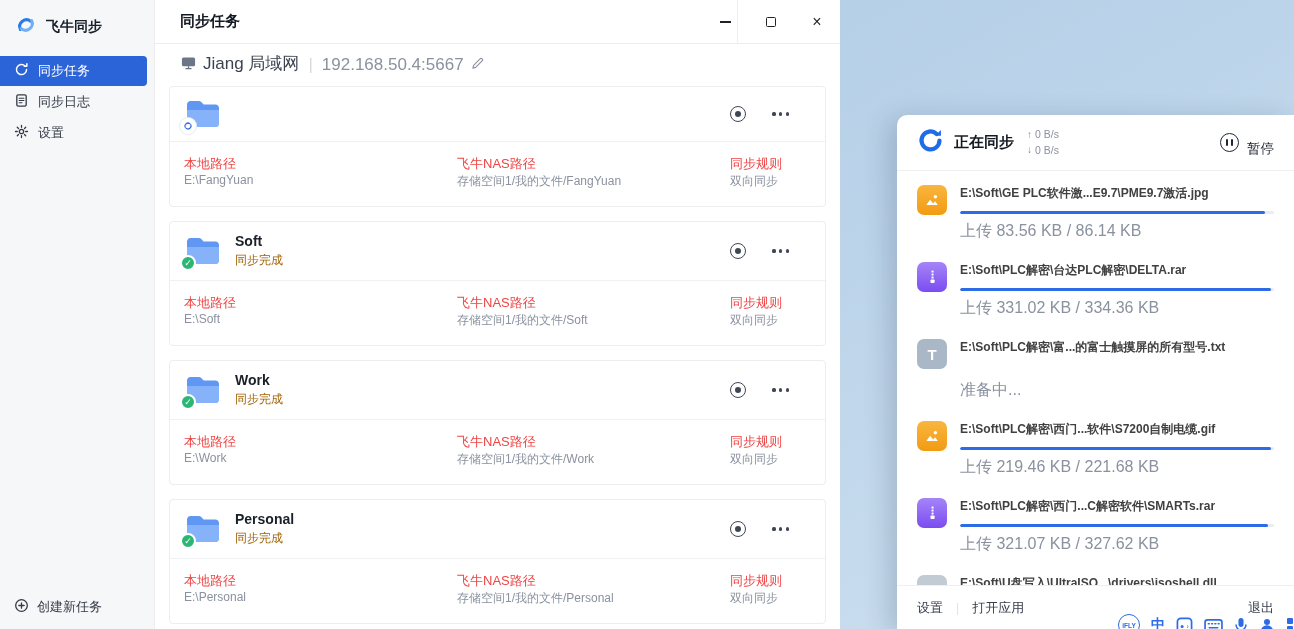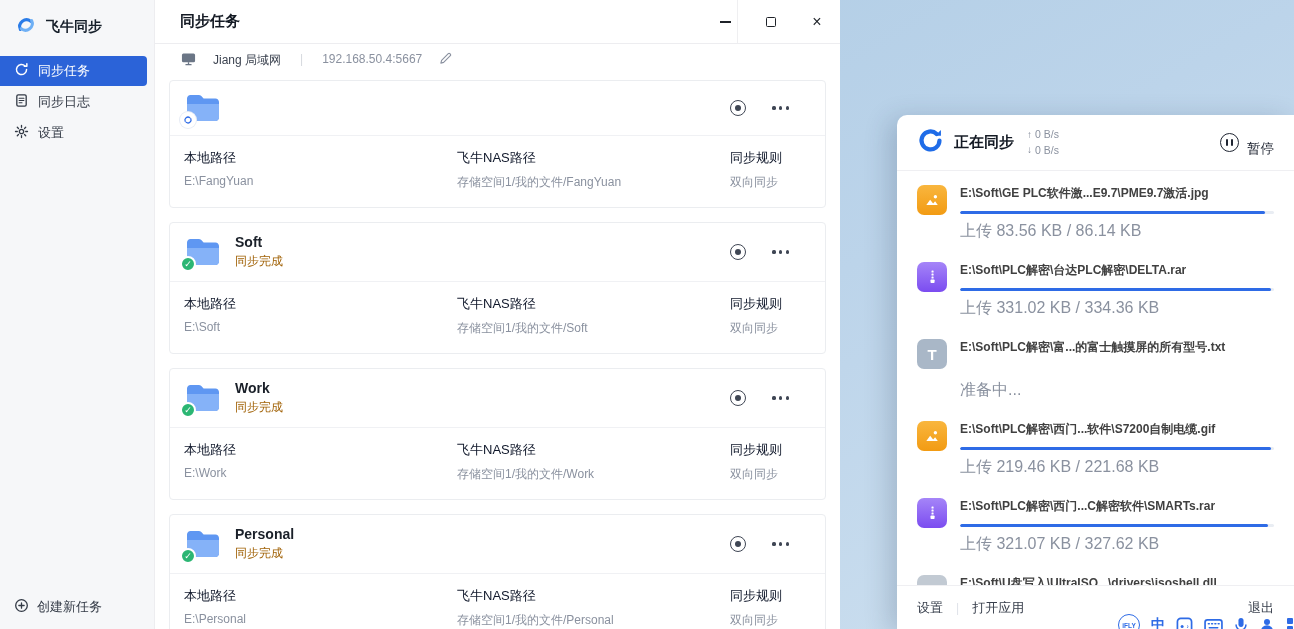--- a/index.html
+++ b/index.html
@@ -29,21 +29,21 @@
     padding-left:25px; position:relative; flex-shrink:0; }
   .titlebar::after { content:''; position:absolute; left:582px; top:0; height:43px; border-left:1px solid #efeff1; }
   .page-title { font-size:15px; font-weight:700; color:#141a24; }
   .win-controls { position:absolute; right:0; top:0; height:44px; display:flex; z-index:2; }
   .win-btn { width:46px; height:100%; display:flex; align-items:center; justify-content:center; color:#1f2329; }
   .min-glyph { width:11px; height:1.4px; background:#1f2329; display:block; }
   .max-glyph { width:10px; height:10px; border:1.3px solid #1f2329; border-radius:1.5px; display:block; }
   .close-glyph { font-size:16px; line-height:1; }
 
   .content { flex:1; overflow:hidden; padding:0 14px; }
-  .device-row { display:flex; align-items:flex-start; gap:17px; padding:8px 12px 11px; font-size:12px; }
+  .device-row { display:flex; align-items:flex-end; gap:7px; padding:8px 12px 11px; font-size:17px; }
   .device-name { color:#3c4350; }
   .device-sep { color:#d6d9de; margin:0 2px; }
   .device-address { color:#8a919f; }
 
   
   .task-card { border:1px solid #ebedf0; border-radius:4px; background:#fff; margin-bottom:14px; }
   .card-head { display:flex; align-items:center; padding:11px 14px; }
   .folder-wrap { position:relative; width:38px; height:32px; margin-right:13px; flex-shrink:0; }
   .badge { position:absolute; left:-4px; bottom:-4px; width:16px; height:16px; border-radius:50%;
     display:flex; align-items:center; justify-content:center; }
@@ -55,22 +55,22 @@
   .status-pct { color:#2e6be6; margin:0 5px 0 5px; }
   .status-info { color:#8a919f; }
   .status-done { color:#a16207; }
   .card-actions { margin-left:auto; display:flex; align-items:center; gap:26px; padding-right:22px; }
   .stop-icon { width:16px; height:16px; border:1.5px solid #3f4654; border-radius:50%; position:relative; display:block; }
   .stop-icon::after { content:''; position:absolute; inset:4px; background:#3f4654; border-radius:50%; }
   .dots { display:flex; gap:3.5px; }
   .dots i { width:3.2px; height:3.2px; border-radius:50%; background:#3f4654; }
   .card-paths { border-top:1px solid #f0f1f4; padding:13px 14px 16px; display:grid;
     grid-template-columns:273px 273px 1fr; }
-  .path-label { font-size:13px; color:#0f172a; }
-  .path-value { font-size:12px; color:#8a919f; margin-top:7px; }
+  .path-label { font-size:13px; color:#ef4444; }
+  .path-value { font-size:12px; color:#8a919f; }
 
   
   .tray { position:absolute; left:897px; top:115px; width:397px; height:514px; background:#fff;
     border-radius:10px 0 0 0; box-shadow:-8px 4px 26px rgba(25,45,75,.20); display:flex; flex-direction:column; }
   .tray-head { height:56px; display:flex; align-items:center; padding:0 20px;
     border-bottom:1px solid #efeff2; flex-shrink:0; }
   .tray-title { font-size:15px; font-weight:700; color:#141a24; margin-left:10px; }
   .speeds { margin-left:13px; font-size:10.5px; color:#8a919f; line-height:1.45; }
   .speed-row { display:flex; align-items:center; gap:3px; }
   .arrow { font-size:10px; color:#7d8594; }

